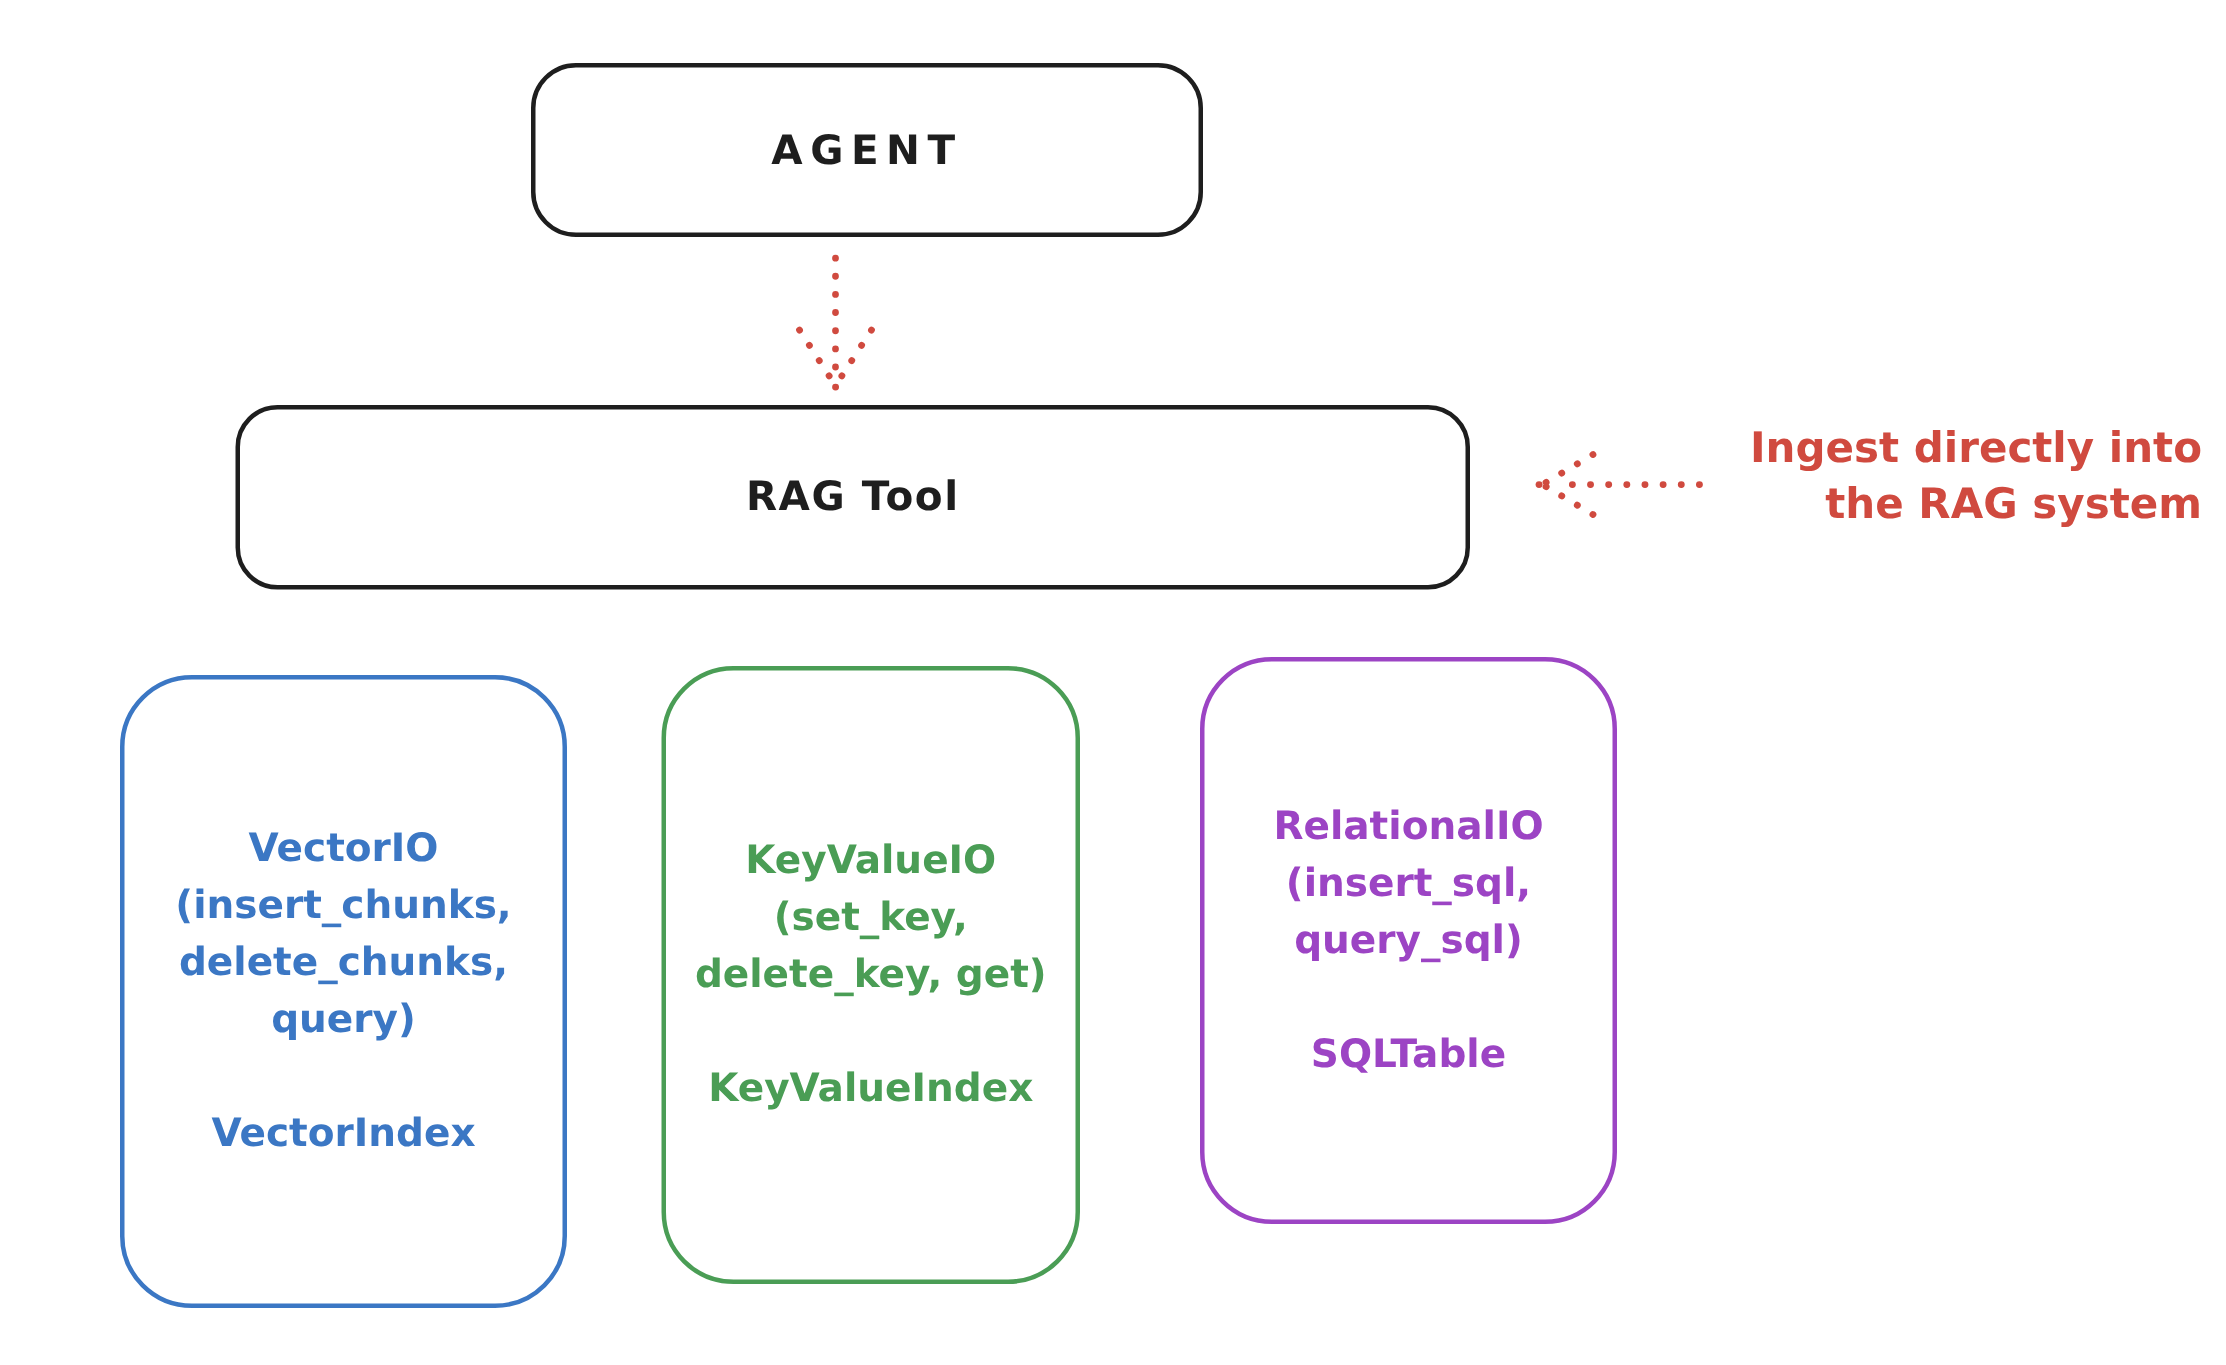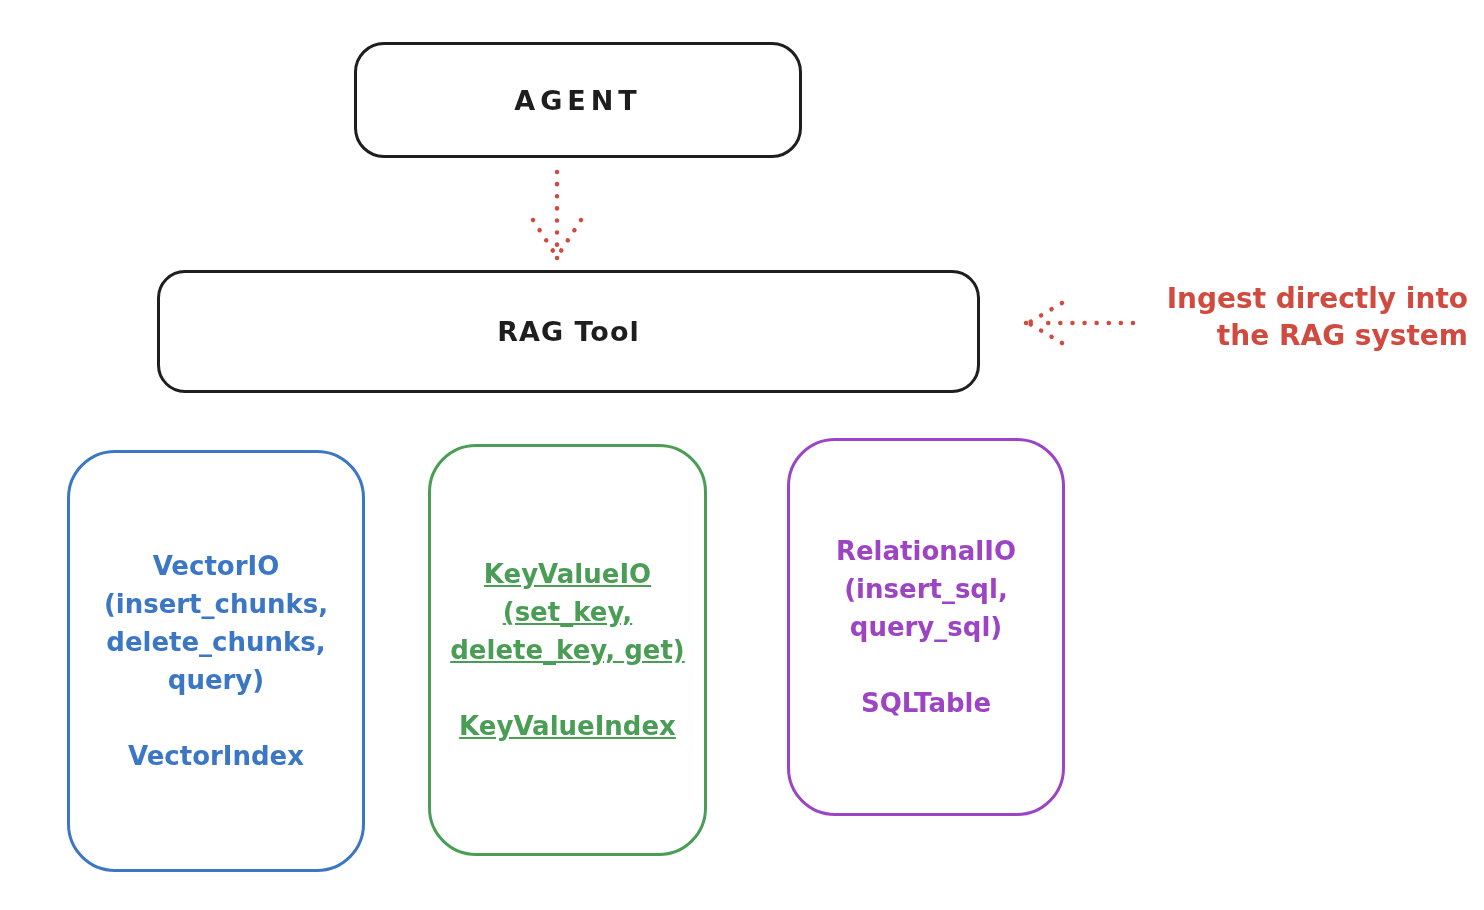--- a/index.html
+++ b/index.html
@@ -45,33 +45,33 @@
     letter-spacing: 1px;
   }
   .store-node {
     border-width: 3.5px;
     border-style: solid;
     border-radius: 48px;
     font-size: 26px;
     font-weight: 600;
     line-height: 38px;
     white-space: pre-line;
+    margin-left: 13px;
   }
   .node-vector {
     left: 67px; top: 450px;
     width: 298px; height: 422px;
     border-color: var(--blue, #3b77c4);
     color: var(--blue, #3b77c4);
   }
   .node-keyvalue {
     left: 428px; top: 444px;
     width: 279px; height: 412px;
     border-color: var(--green, #4a9d55);
     color: var(--green, #4a9d55);
-    text-decoration: underline;
   }
   .node-relational {
     left: 787px; top: 438px;
     width: 278px; height: 378px;
     border-color: var(--purple, #9c44c4);
     color: var(--purple, #9c44c4);
   }
   .annotation-note {
     position: absolute;
     left: 1132px; top: 280px;

